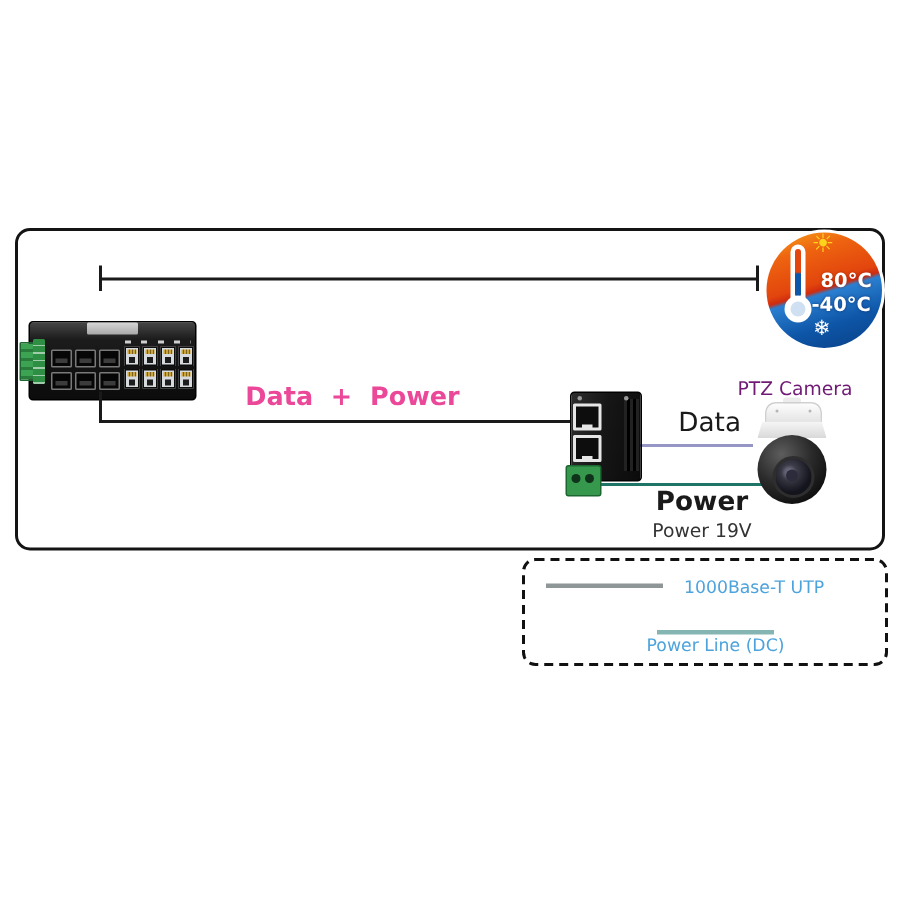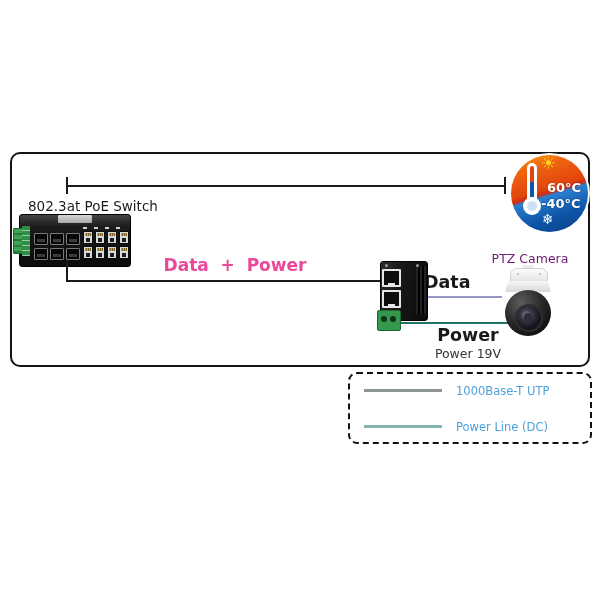--- a/index.html
+++ b/index.html
@@ -58,22 +58,22 @@
   .port-dashes{position:absolute;left:64px;top:13px;width:44px;height:2px;
     background:repeating-linear-gradient(90deg,#cfcfcf 0 4px,transparent 4px 11px);}
 
   
   .link-vert{position:absolute;left:66px;top:261px;width:2px;height:21px;background:#1a1a1a;}
   .link-horiz{position:absolute;left:66px;top:280px;width:314px;height:2px;background:#1a1a1a;}
   .link-label{position:absolute;left:155px;top:255px;width:160px;text-align:center;
     font-size:17px;font-weight:bold;color:#ec4899;white-space:pre;}
   .data-line{position:absolute;left:399px;top:296px;width:103px;height:2px;z-index:0;}
   .power-line{position:absolute;left:396px;top:322px;width:112px;height:2.2px;z-index:0;}
-  .data-label{position:absolute;left:424px;top:272px;width:70px;text-align:left;
-    font-size:17.5px;font-weight:bold;color:#1a1a1a;}
+  .data-label{position:absolute;left:424px;top:272px;width:70px;text-align:right;
+    font-size:17.5px;font-weight:normal;color:#1a1a1a;}
   .power-label{position:absolute;left:428px;top:325px;width:80px;text-align:center;
     font-size:17.5px;font-weight:bold;color:#1a1a1a;}
   .power19-label{position:absolute;left:426px;top:346px;width:84px;text-align:center;
     font-size:12.5px;color:#333;}
 
   
   .injector{position:absolute;left:378px;top:261px;width:52px;height:70px;z-index:1;}
   .inj-body{position:absolute;left:2px;top:0;width:46px;height:58px;border:1px solid #000;border-radius:3px;
     background:linear-gradient(100deg,#2e2e2e 0%,#161616 45%,#0b0b0b 100%);}
   .inj-vents{position:absolute;right:4px;top:5px;width:10px;height:48px;
@@ -104,45 +104,44 @@
     background:radial-gradient(circle at 35% 28%,#5d5d5d 0%,#2a2a2a 45%,#0d0d0d 82%);}
   .cam-lens{position:absolute;left:17px;top:40px;width:24px;height:24px;border-radius:50%;
     border:2px solid #2e2e2e;background:radial-gradient(circle at 40% 35%,#51515f 0%,#14141d 65%);}
   .cam-lens::after{content:'';position:absolute;left:7px;top:7px;width:8px;height:8px;border-radius:50%;
     background:#2c2c3c;box-shadow:-2px -2px 2px rgba(160,160,190,.35);}
 
   
   .legend{position:absolute;left:348px;top:372px;width:240px;height:68px;
     border:2px dashed #111;border-radius:9px;background:#fff;}
   .legend-row{position:absolute;left:0;width:100%;height:13px;display:flex;align-items:center;}
-  .legend-row.r0{top:10px;} .legend-row.r1{top:28px;} .legend-row.r2{top:46px;}
+  .legend-row.r0{top:10px;} .legend-row.r1{top:28px;} .legend-row.r2{top:46px;flex-direction:column;}
   .legend-swatch{margin-left:14px;width:78px;height:3px;background:#888;flex:0 0 auto;}
   .legend-text{margin-left:14px;font-size:11.5px;}
 </style>
 </head>
 <body>
 
 <div id="canvas">
 
   <div class="frame"></div>
 
   <div class="dim-tick left"></div>
   <div class="dim-tick right"></div>
   <div class="dim-line"></div>
 
   <div class="temp-badge">
     <span class="sun-icon">☀</span>
     <span class="snow-icon">❄</span>
     <div class="thermo-stem"></div>
     <div class="thermo-bulb"></div>
-    <div class="temp-hot">60°C</div>
+    <div class="temp-hot">80°C</div>
     <div class="temp-cold">-40°C</div>
   </div>
 
-  <div class="switch-label">802.3at PoE Switch</div>
   <div class="switch">
     <div class="switch-body"></div>
     <div class="switch-topplate"></div>
     <div class="switch-terminal"></div>
     <div class="switch-pcb"></div>
     <div class="sfp-grid">
         <div class="sfp-port"></div>
         <div class="sfp-port"></div>
         <div class="sfp-port"></div>
         <div class="sfp-port"></div>

